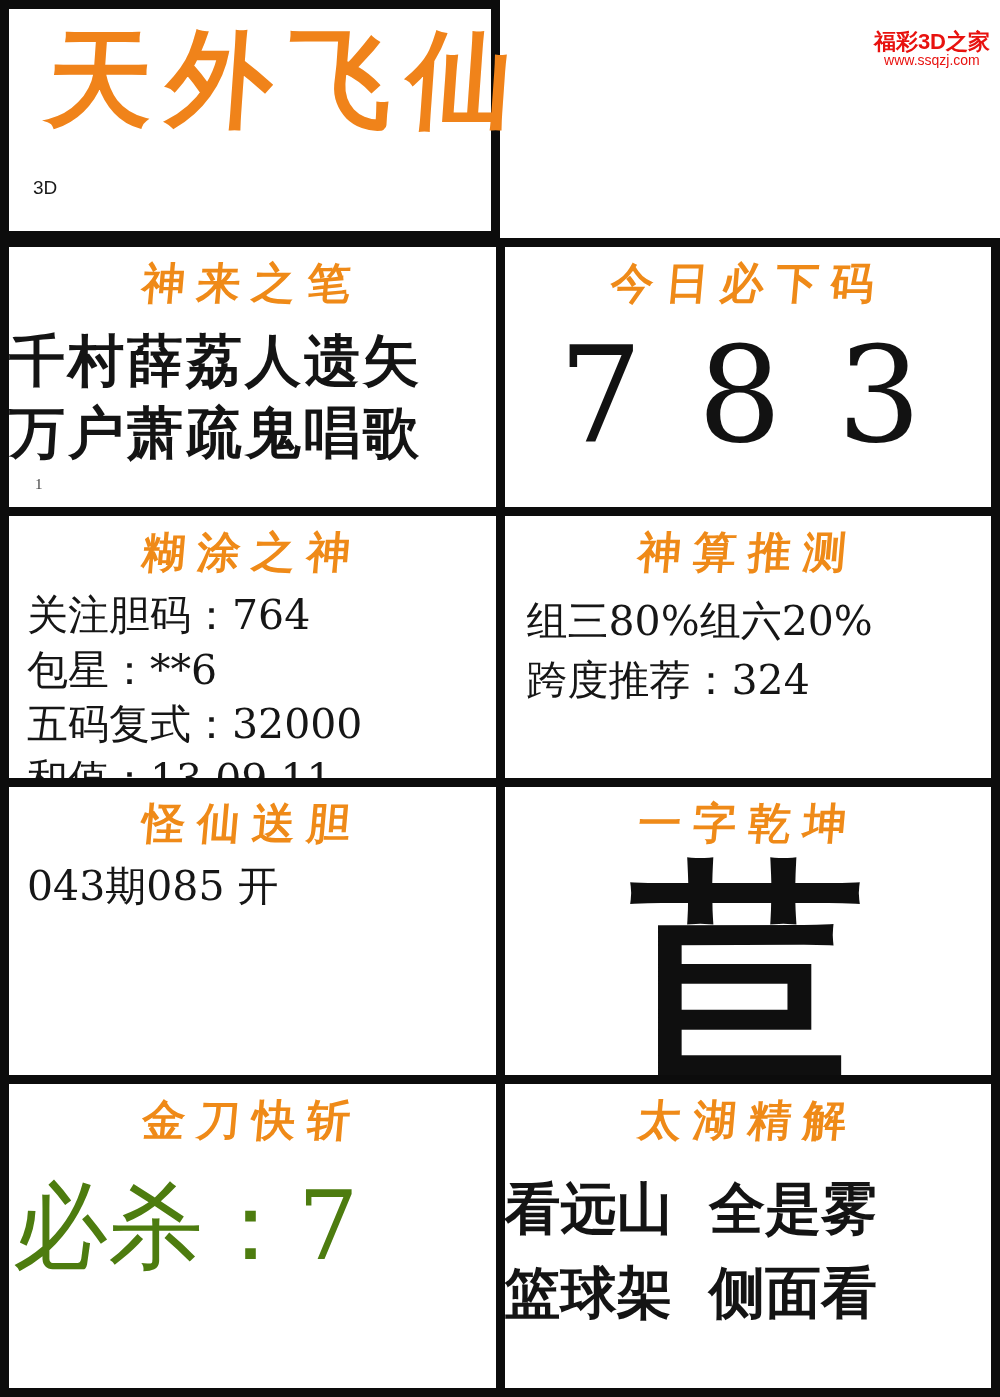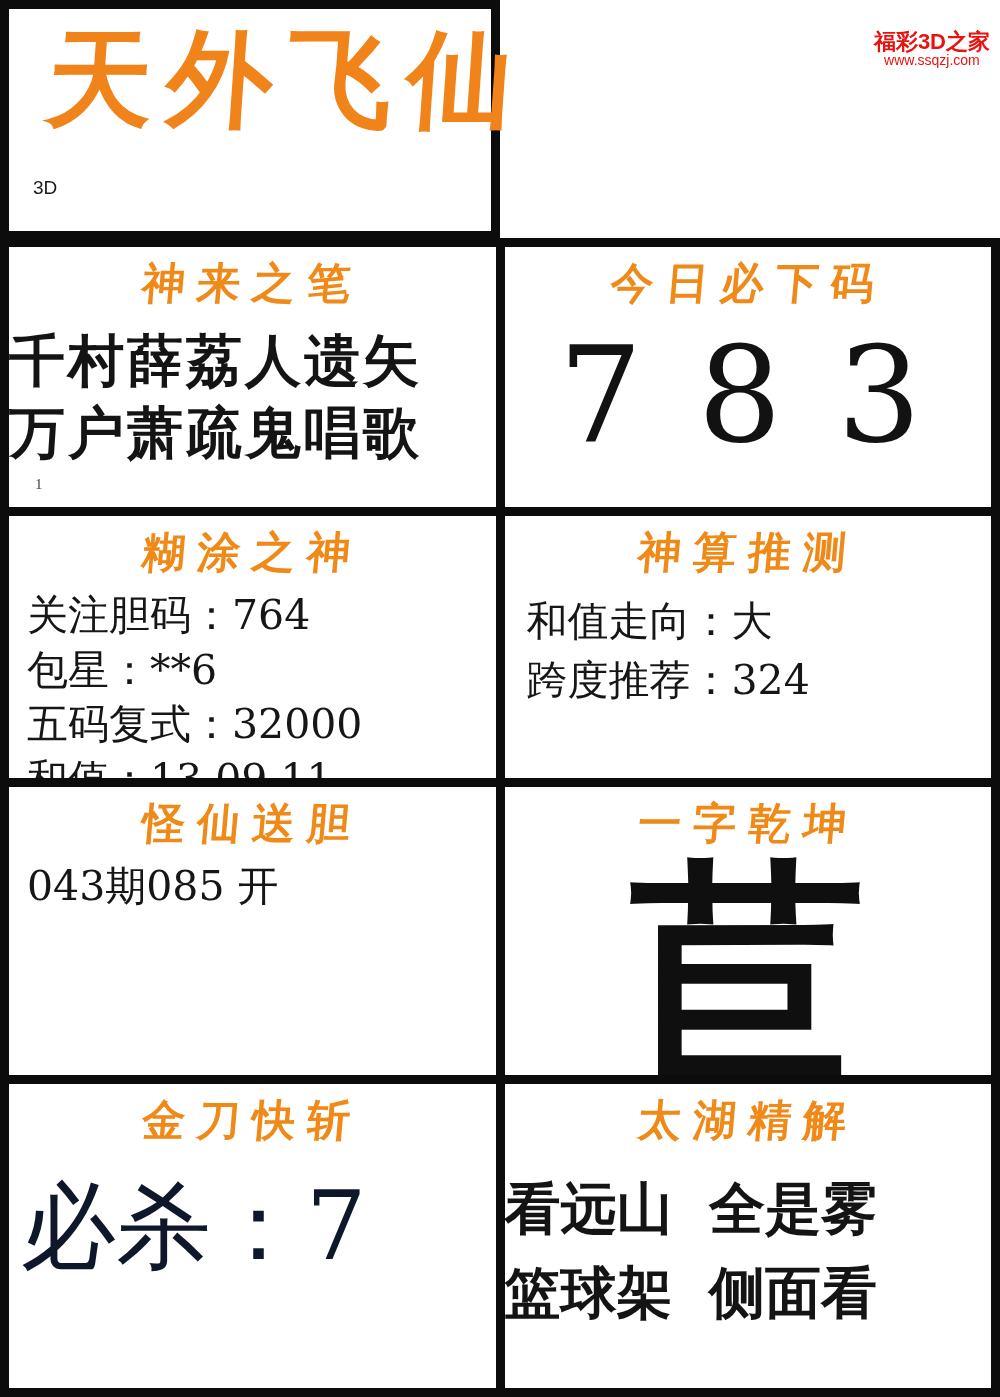--- a/index.html
+++ b/index.html
@@ -123,23 +123,23 @@
     text-align:center;
     font-size:235px;
     line-height:0.98;
     color:#0f0f0f;
     font-family:"DejaVu Serif", serif;
     font-weight:bold;
   }
   
   .kill-line{
     margin-top:14px;
-    padding-left:12px;
+    padding-left:4px;
     font-size:95px;
-    color:#0f172a;
+    color:#4d7c0f;
     font-family:"DejaVu Serif", serif;
     white-space:nowrap;
   }
   
   .taihu{
     margin-top:16px;
     text-align:left;
     font-size:56px;
     font-weight:bold;
     color:#141414;
@@ -186,21 +186,21 @@
         <div>关注胆码：764</div>
         <div>包星：**6</div>
         <div>五码复式：32000</div>
         <div>和值：13 09 11</div>
       </div>
     </div>
 
     <div class="cell">
       <div class="heading">神算推测</div>
       <div class="lines-right">
-        <div>和值走向：大</div>
+        <div>组三80%组六20%</div>
         <div>跨度推荐：324</div>
       </div>
     </div>
 
     <div class="cell">
       <div class="heading">怪仙送胆</div>
       <div class="lines">043期085 开</div>
     </div>
 
     <div class="cell">

